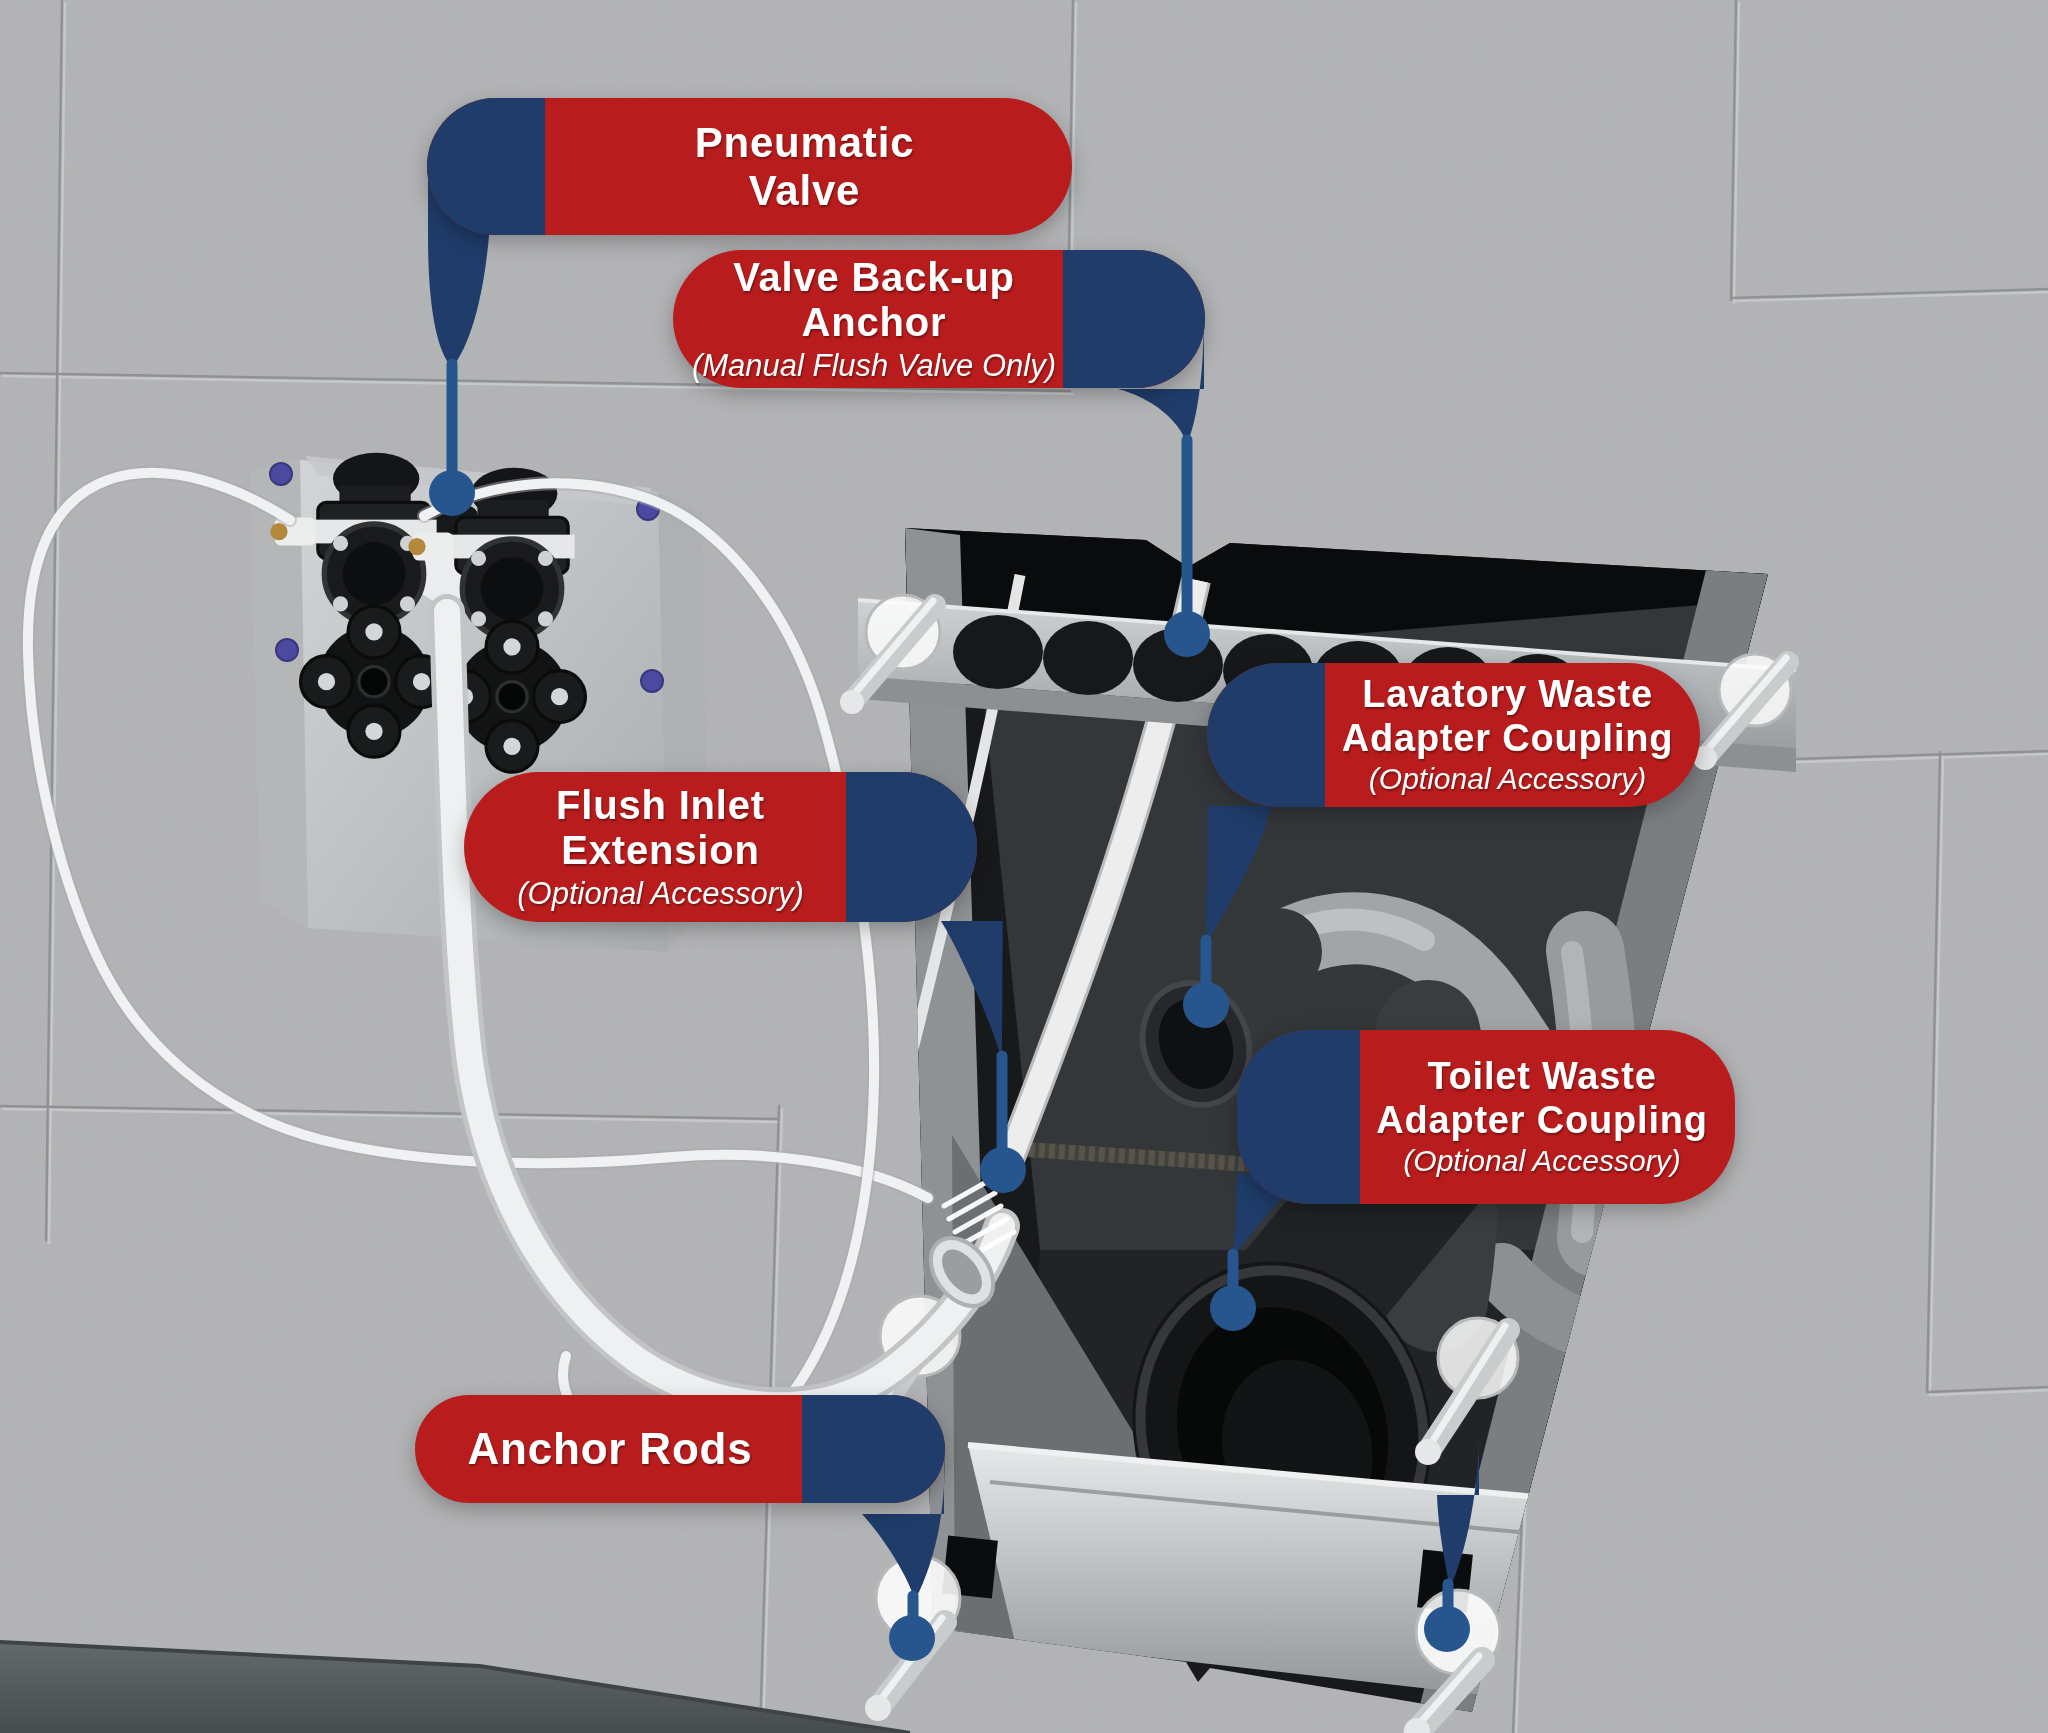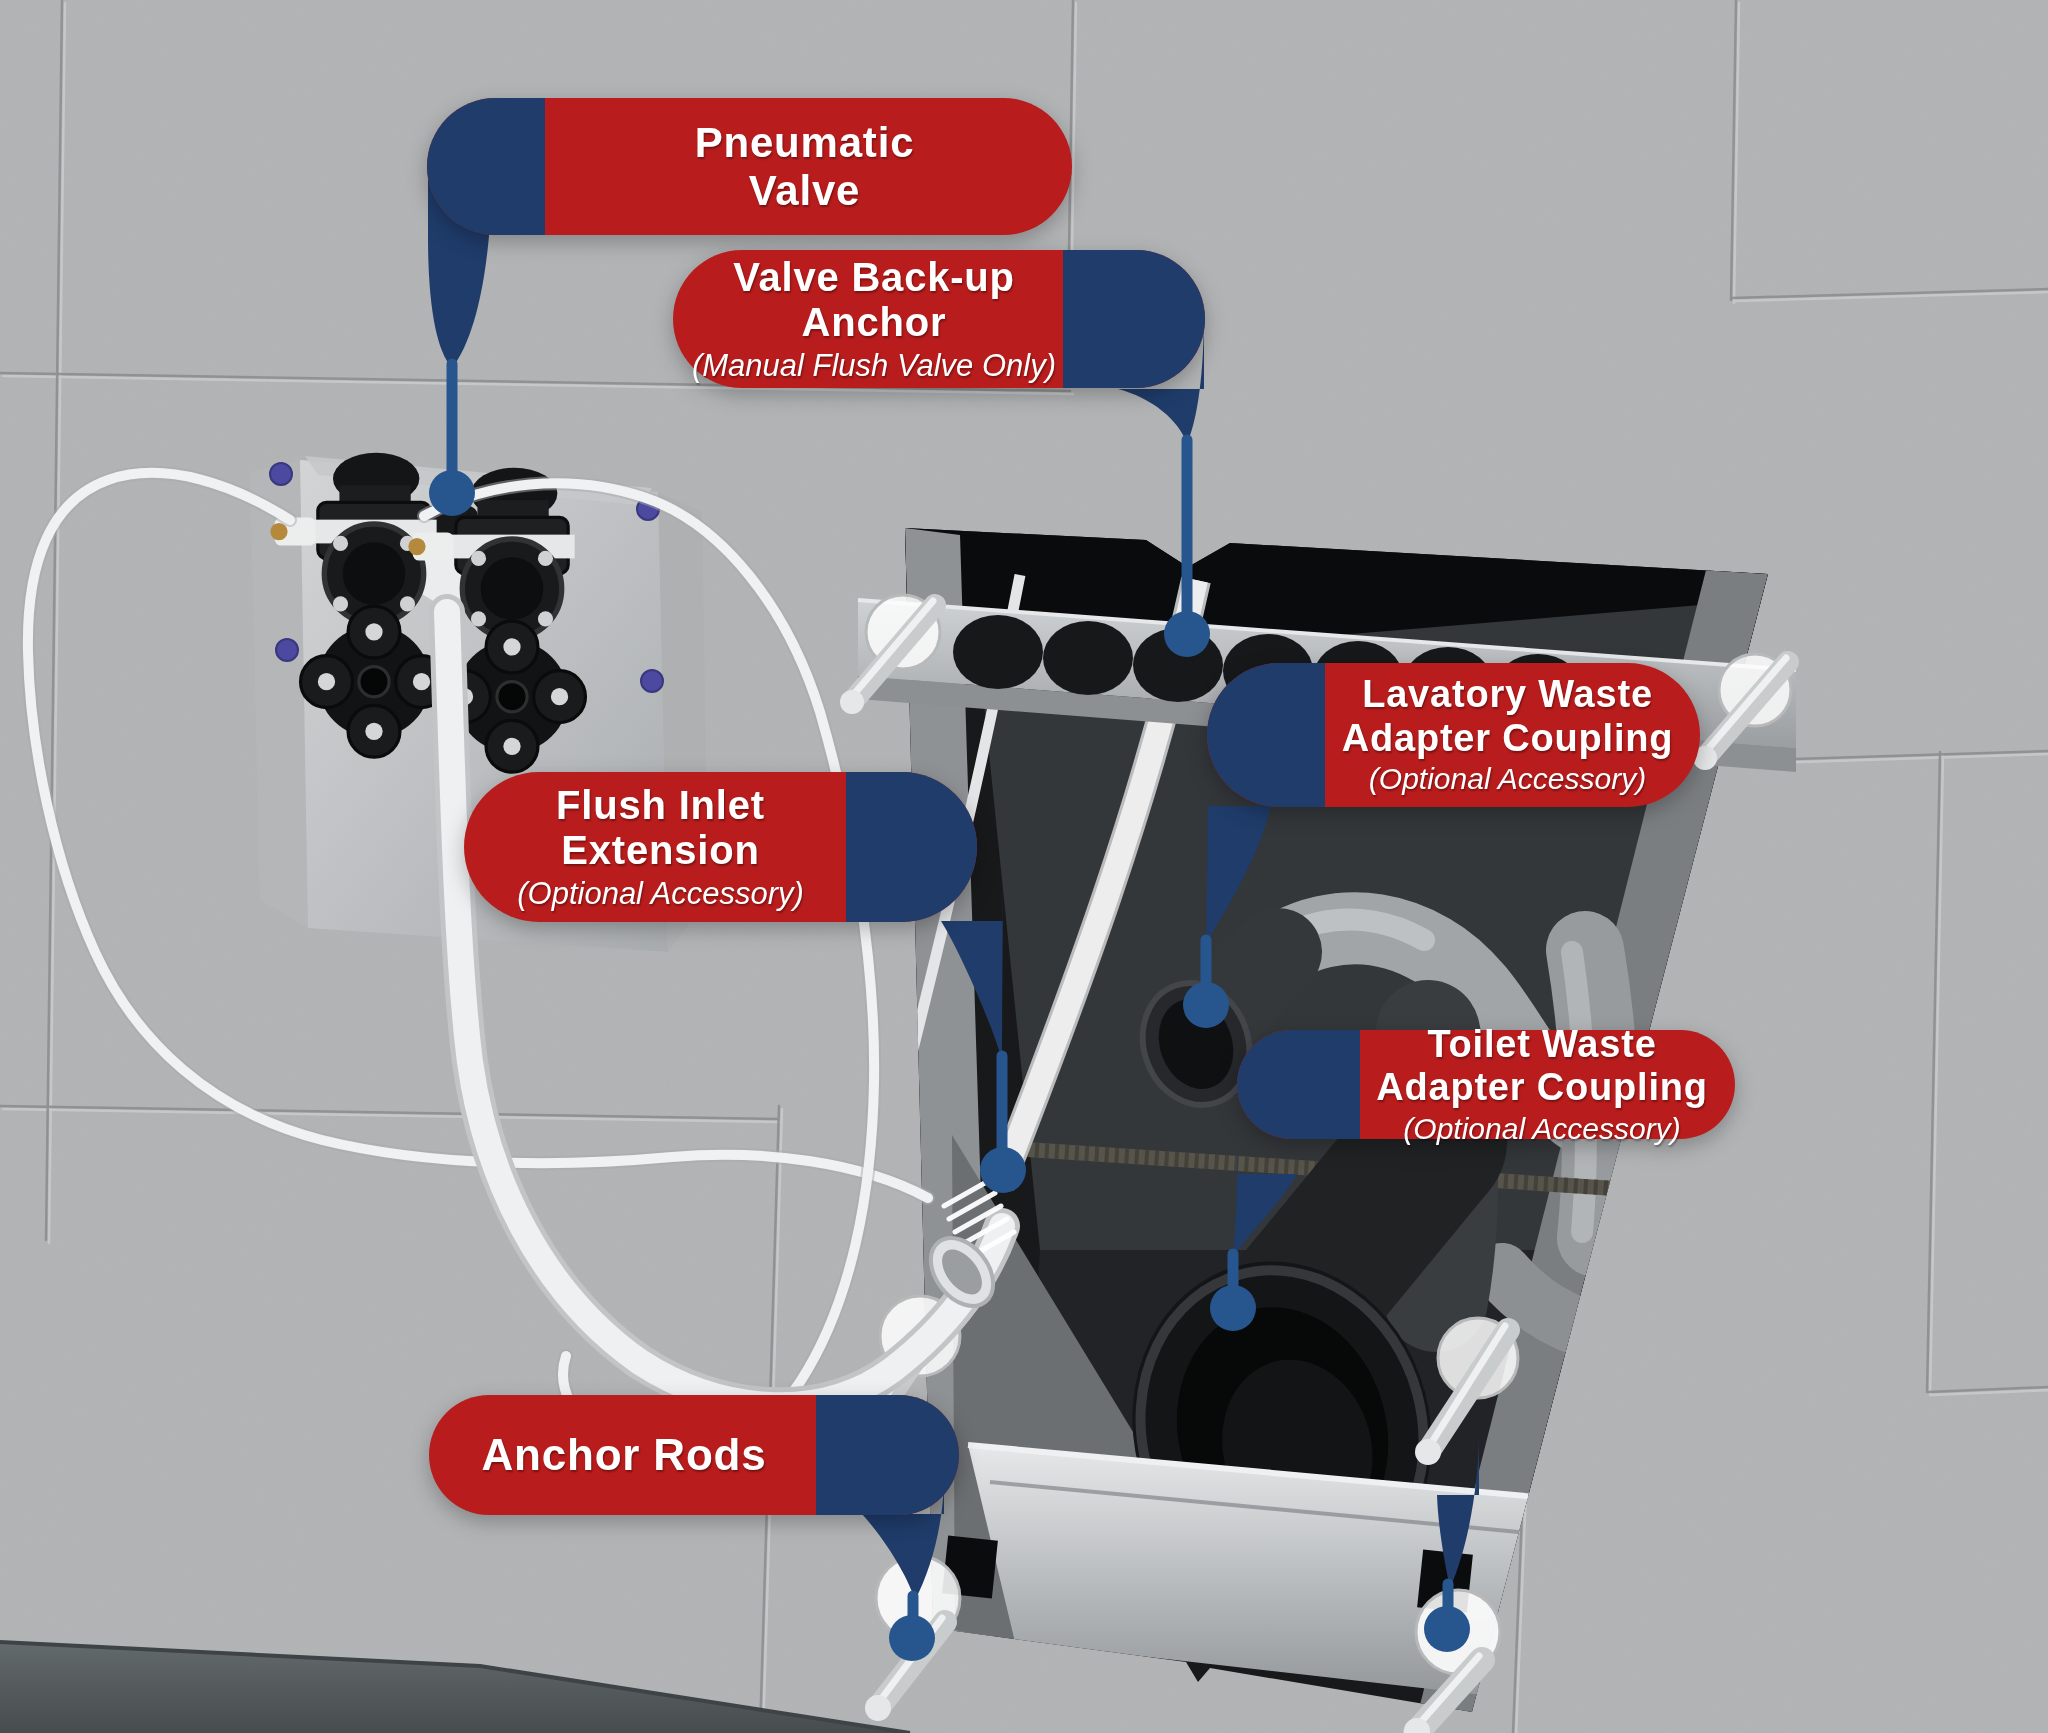--- a/index.html
+++ b/index.html
@@ -385,30 +385,30 @@
 
 <div class="callout" style="left:464px;top:772px;width:513px;height:150px;border-radius:75px;">
   <div class="accent right" style="width:131px;border-radius:0 75px 75px 0;"></div>
   <div class="ctext" style="padding-right:120px;">
     <div class="l1" style="font-size:40px;">Flush Inlet</div>
     <div class="l1" style="font-size:40px;">Extension</div>
     <div class="note" style="font-size:31px;">(Optional Accessory)</div>
   </div>
 </div>
 
-<div class="callout" style="left:1237px;top:1030px;width:498px;height:109px;border-radius:72px;">
+<div class="callout" style="left:1237px;top:1030px;width:498px;height:174px;border-radius:72px;">
   <div class="accent left" style="width:123px;border-radius:72px 0 0 72px;"></div>
   <div class="ctext" style="padding-left:112px;">
     <div class="l1" style="font-size:38px;">Toilet Waste</div>
     <div class="l1" style="font-size:38px;">Adapter Coupling</div>
     <div class="note" style="font-size:30px;">(Optional Accessory)</div>
   </div>
 </div>
 
-<div class="callout" style="left:429px;top:1395px;width:530px;height:120px;border-radius:60px;">
+<div class="callout" style="left:415px;top:1395px;width:530px;height:108px;border-radius:60px;">
   <div class="accent right" style="width:143px;border-radius:0 60px 60px 0;"></div>
   <div class="ctext" style="padding-right:140px;">
     <div class="l1" style="font-size:44px;">Anchor Rods</div>
   </div>
 </div>
 
 
 </div>
 
 </body></html>

